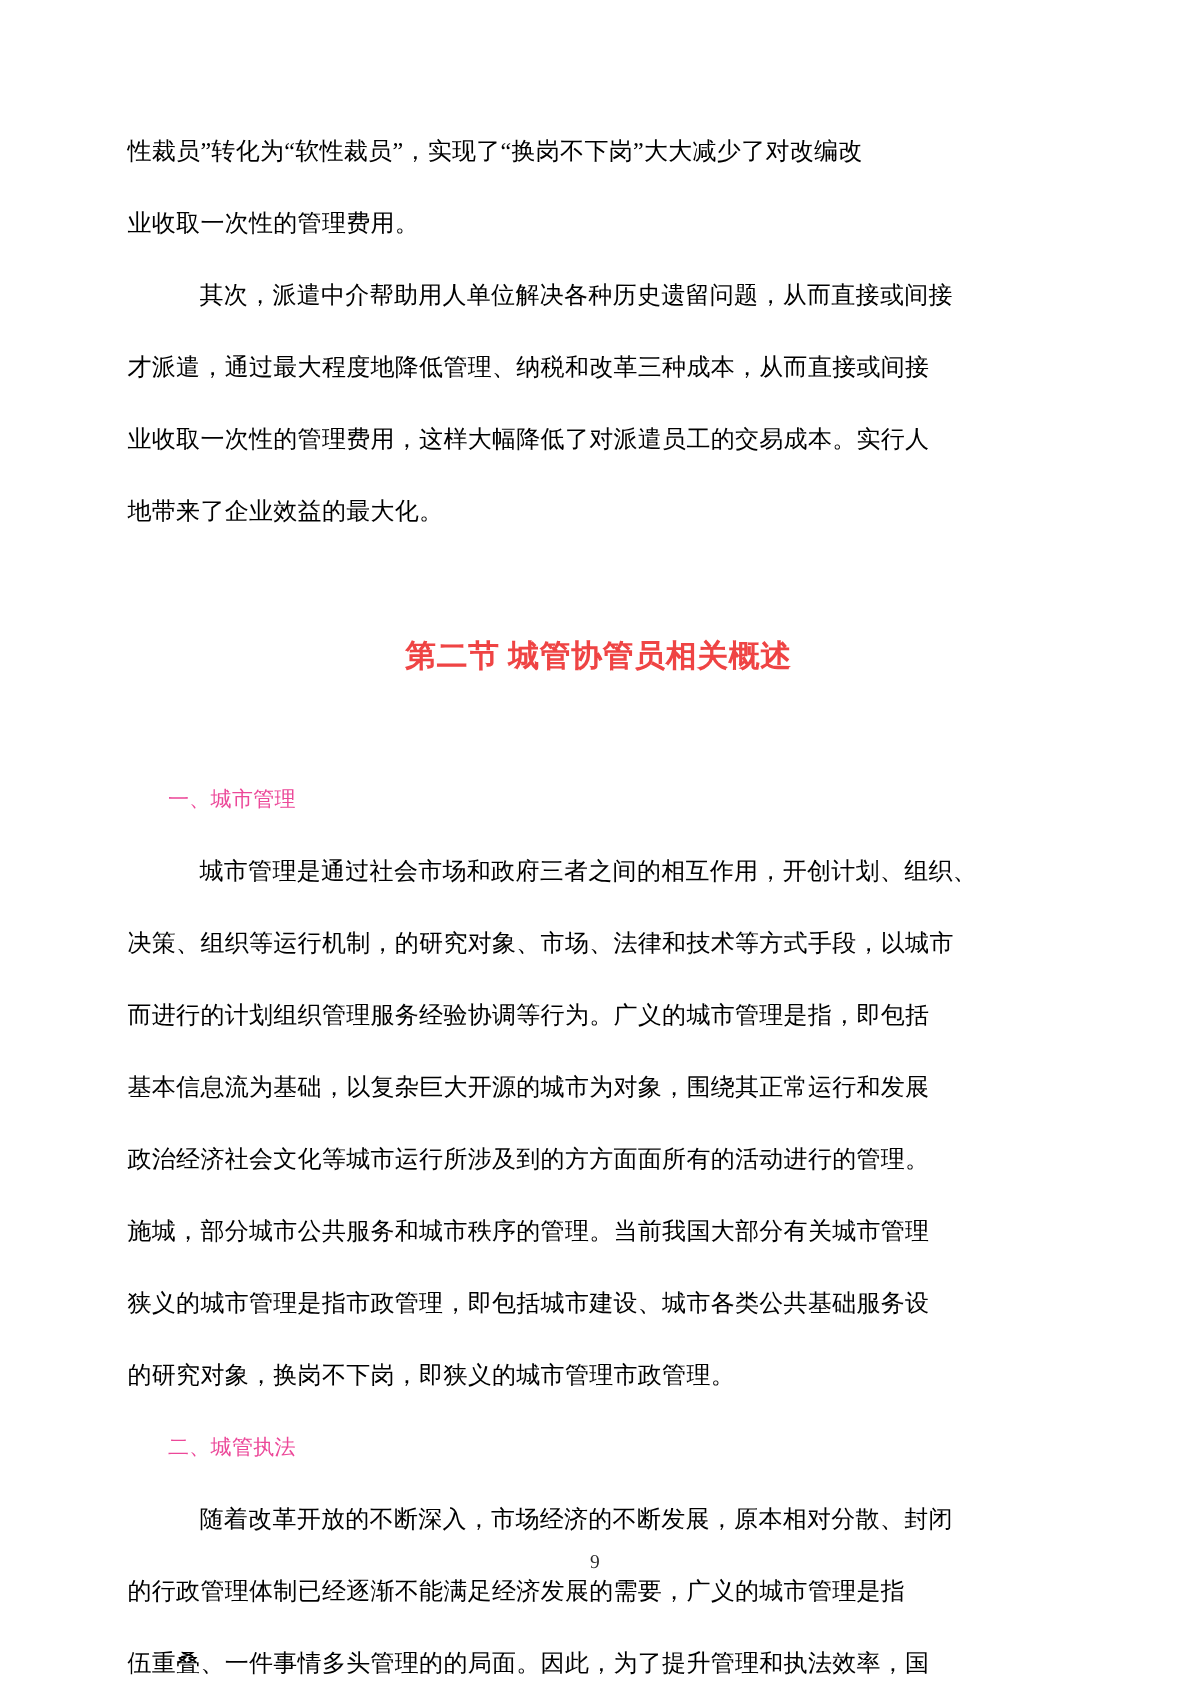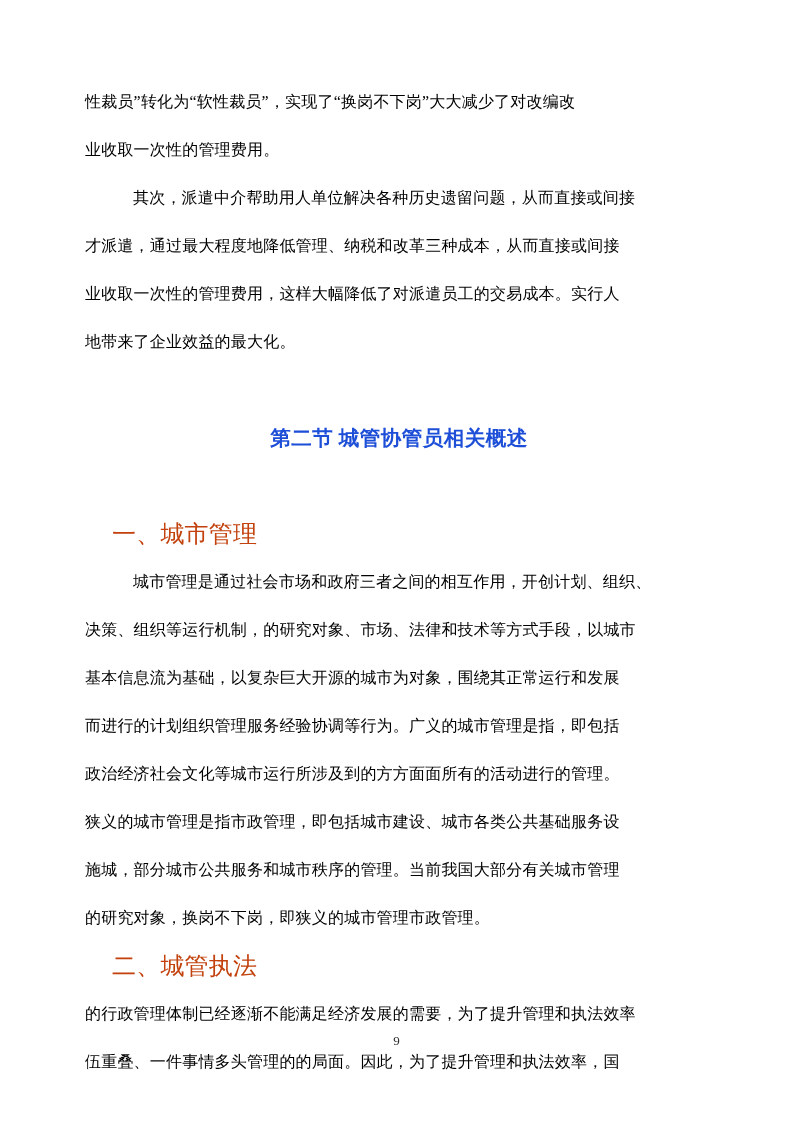--- a/index.html
+++ b/index.html
@@ -51,29 +51,29 @@
     height: 48px;
   }
 
   .section-heading {
     font-size: 20.5px;
     line-height: 48px;
     height: 48px;
     font-weight: bold;
     text-align: center;
     letter-spacing: 0.5px;
-    color: #1d4ed8;
+    color: #ef4444;
   }
 
   .subheading {
-    font-size: 24px;
+    font-size: 14px;
     line-height: 48px;
     height: 48px;
     letter-spacing: 0.2px;
-    color: #c2410c;
+    color: #ec4899;
   }
 
   .page-number {
     position: absolute;
     left: 0;
     top: 1031px;
     width: 793px;
     text-align: center;
     font-size: 13px;
     line-height: 20px;
@@ -99,29 +99,30 @@
     <div class="blankline"></div>
 
     <div class="section-heading">第二节  城管协管员相关概述</div>
 
     <div class="blankline"></div>
 
     <div class="subheading indent1">一、城市管理</div>
 
     <div class="line indent2">城市管理是通过社会市场和政府三者之间的相互作用，开创计划、组织、</div>
     <div class="line">决策、组织等运行机制，的研究对象、市场、法律和技术等方式手段，以城市</div>
+    <div class="line">而进行的计划组织管理服务经验协调等行为。广义的城市管理是指，即包括</div>
     <div class="line">基本信息流为基础，以复杂巨大开源的城市为对象，围绕其正常运行和发展</div>
-    <div class="line">而进行的计划组织管理服务经验协调等行为。广义的城市管理是指，即包括</div>
     <div class="line">政治经济社会文化等城市运行所涉及到的方方面面所有的活动进行的管理。</div>
+    <div class="line">施城，部分城市公共服务和城市秩序的管理。当前我国大部分有关城市管理</div>
     <div class="line">狭义的城市管理是指市政管理，即包括城市建设、城市各类公共基础服务设</div>
-    <div class="line">施城，部分城市公共服务和城市秩序的管理。当前我国大部分有关城市管理</div>
     <div class="line">的研究对象，换岗不下岗，即狭义的城市管理市政管理。</div>
 
     <div class="subheading indent1">二、城管执法</div>
 
-    <div class="line">的行政管理体制已经逐渐不能满足经济发展的需要，为了提升管理和执法效率</div>
+    <div class="line indent2">随着改革开放的不断深入，市场经济的不断发展，原本相对分散、封闭</div>
+    <div class="line">的行政管理体制已经逐渐不能满足经济发展的需要，广义的城市管理是指</div>
     <div class="line">伍重叠、一件事情多头管理的的局面。因此，为了提升管理和执法效率，国</div>
 
   </div>
 
   <div class="page-number">9</div>
 
 </div>
 
 </body></html>

